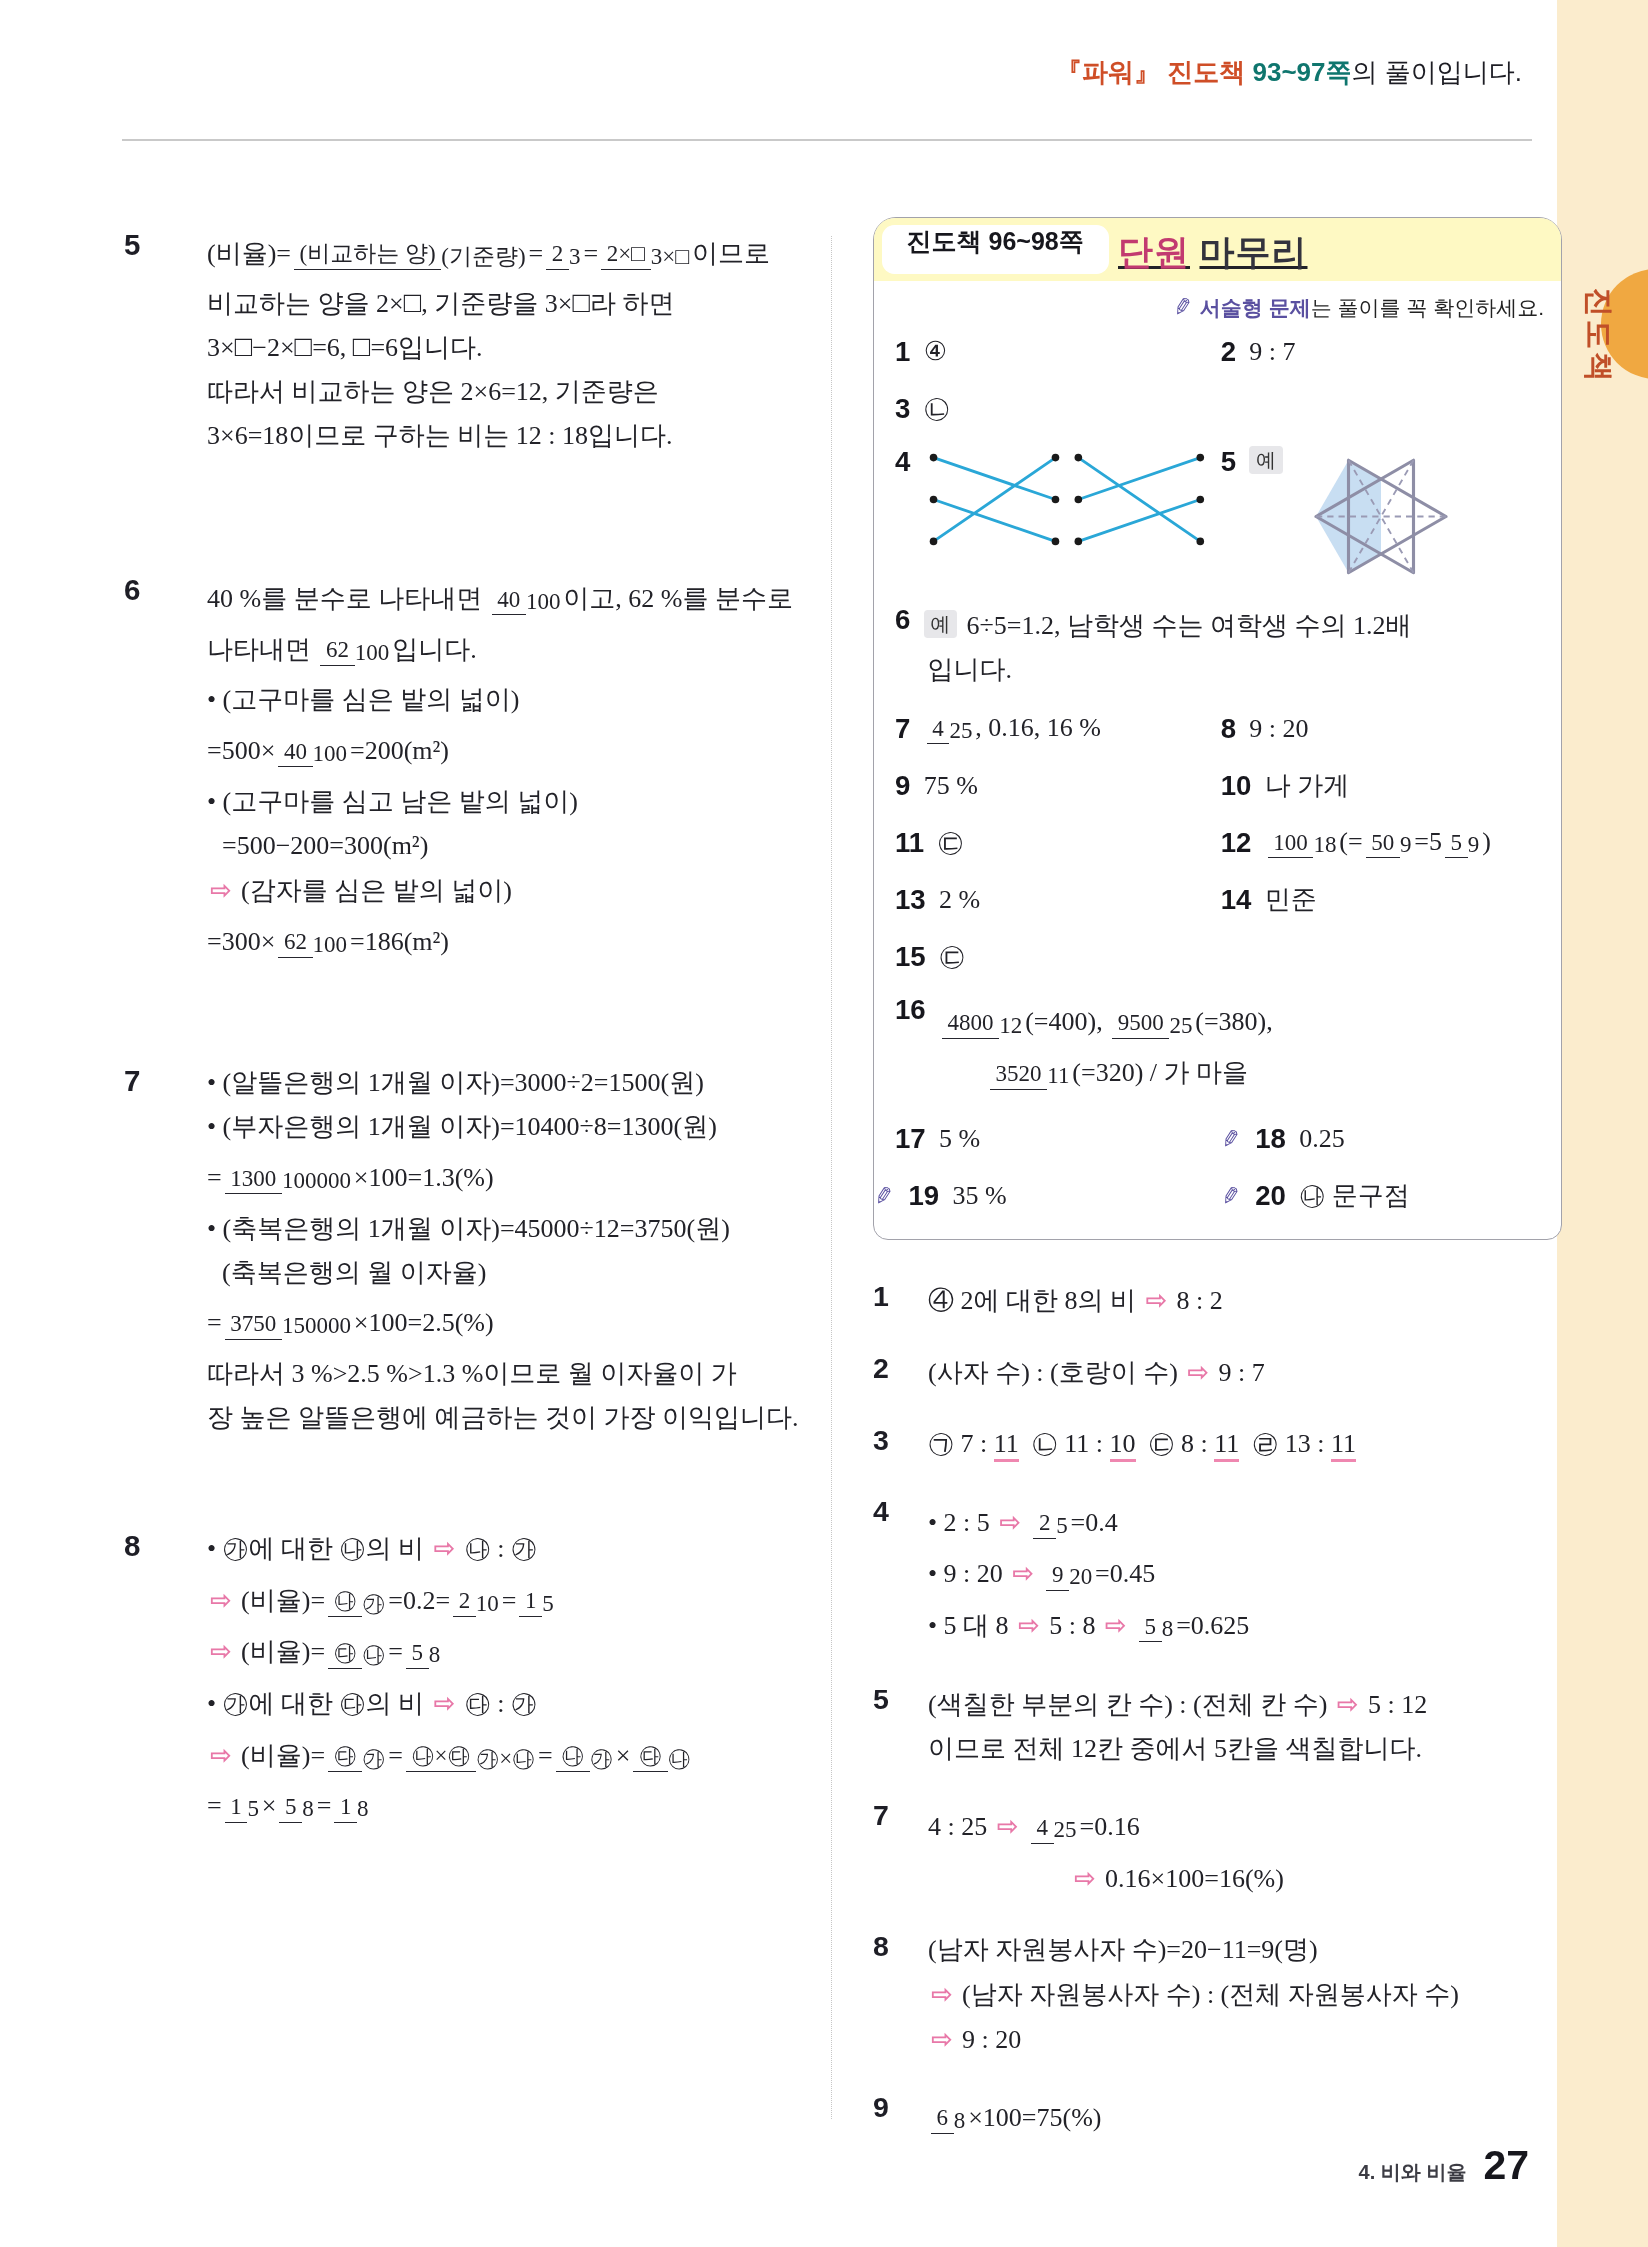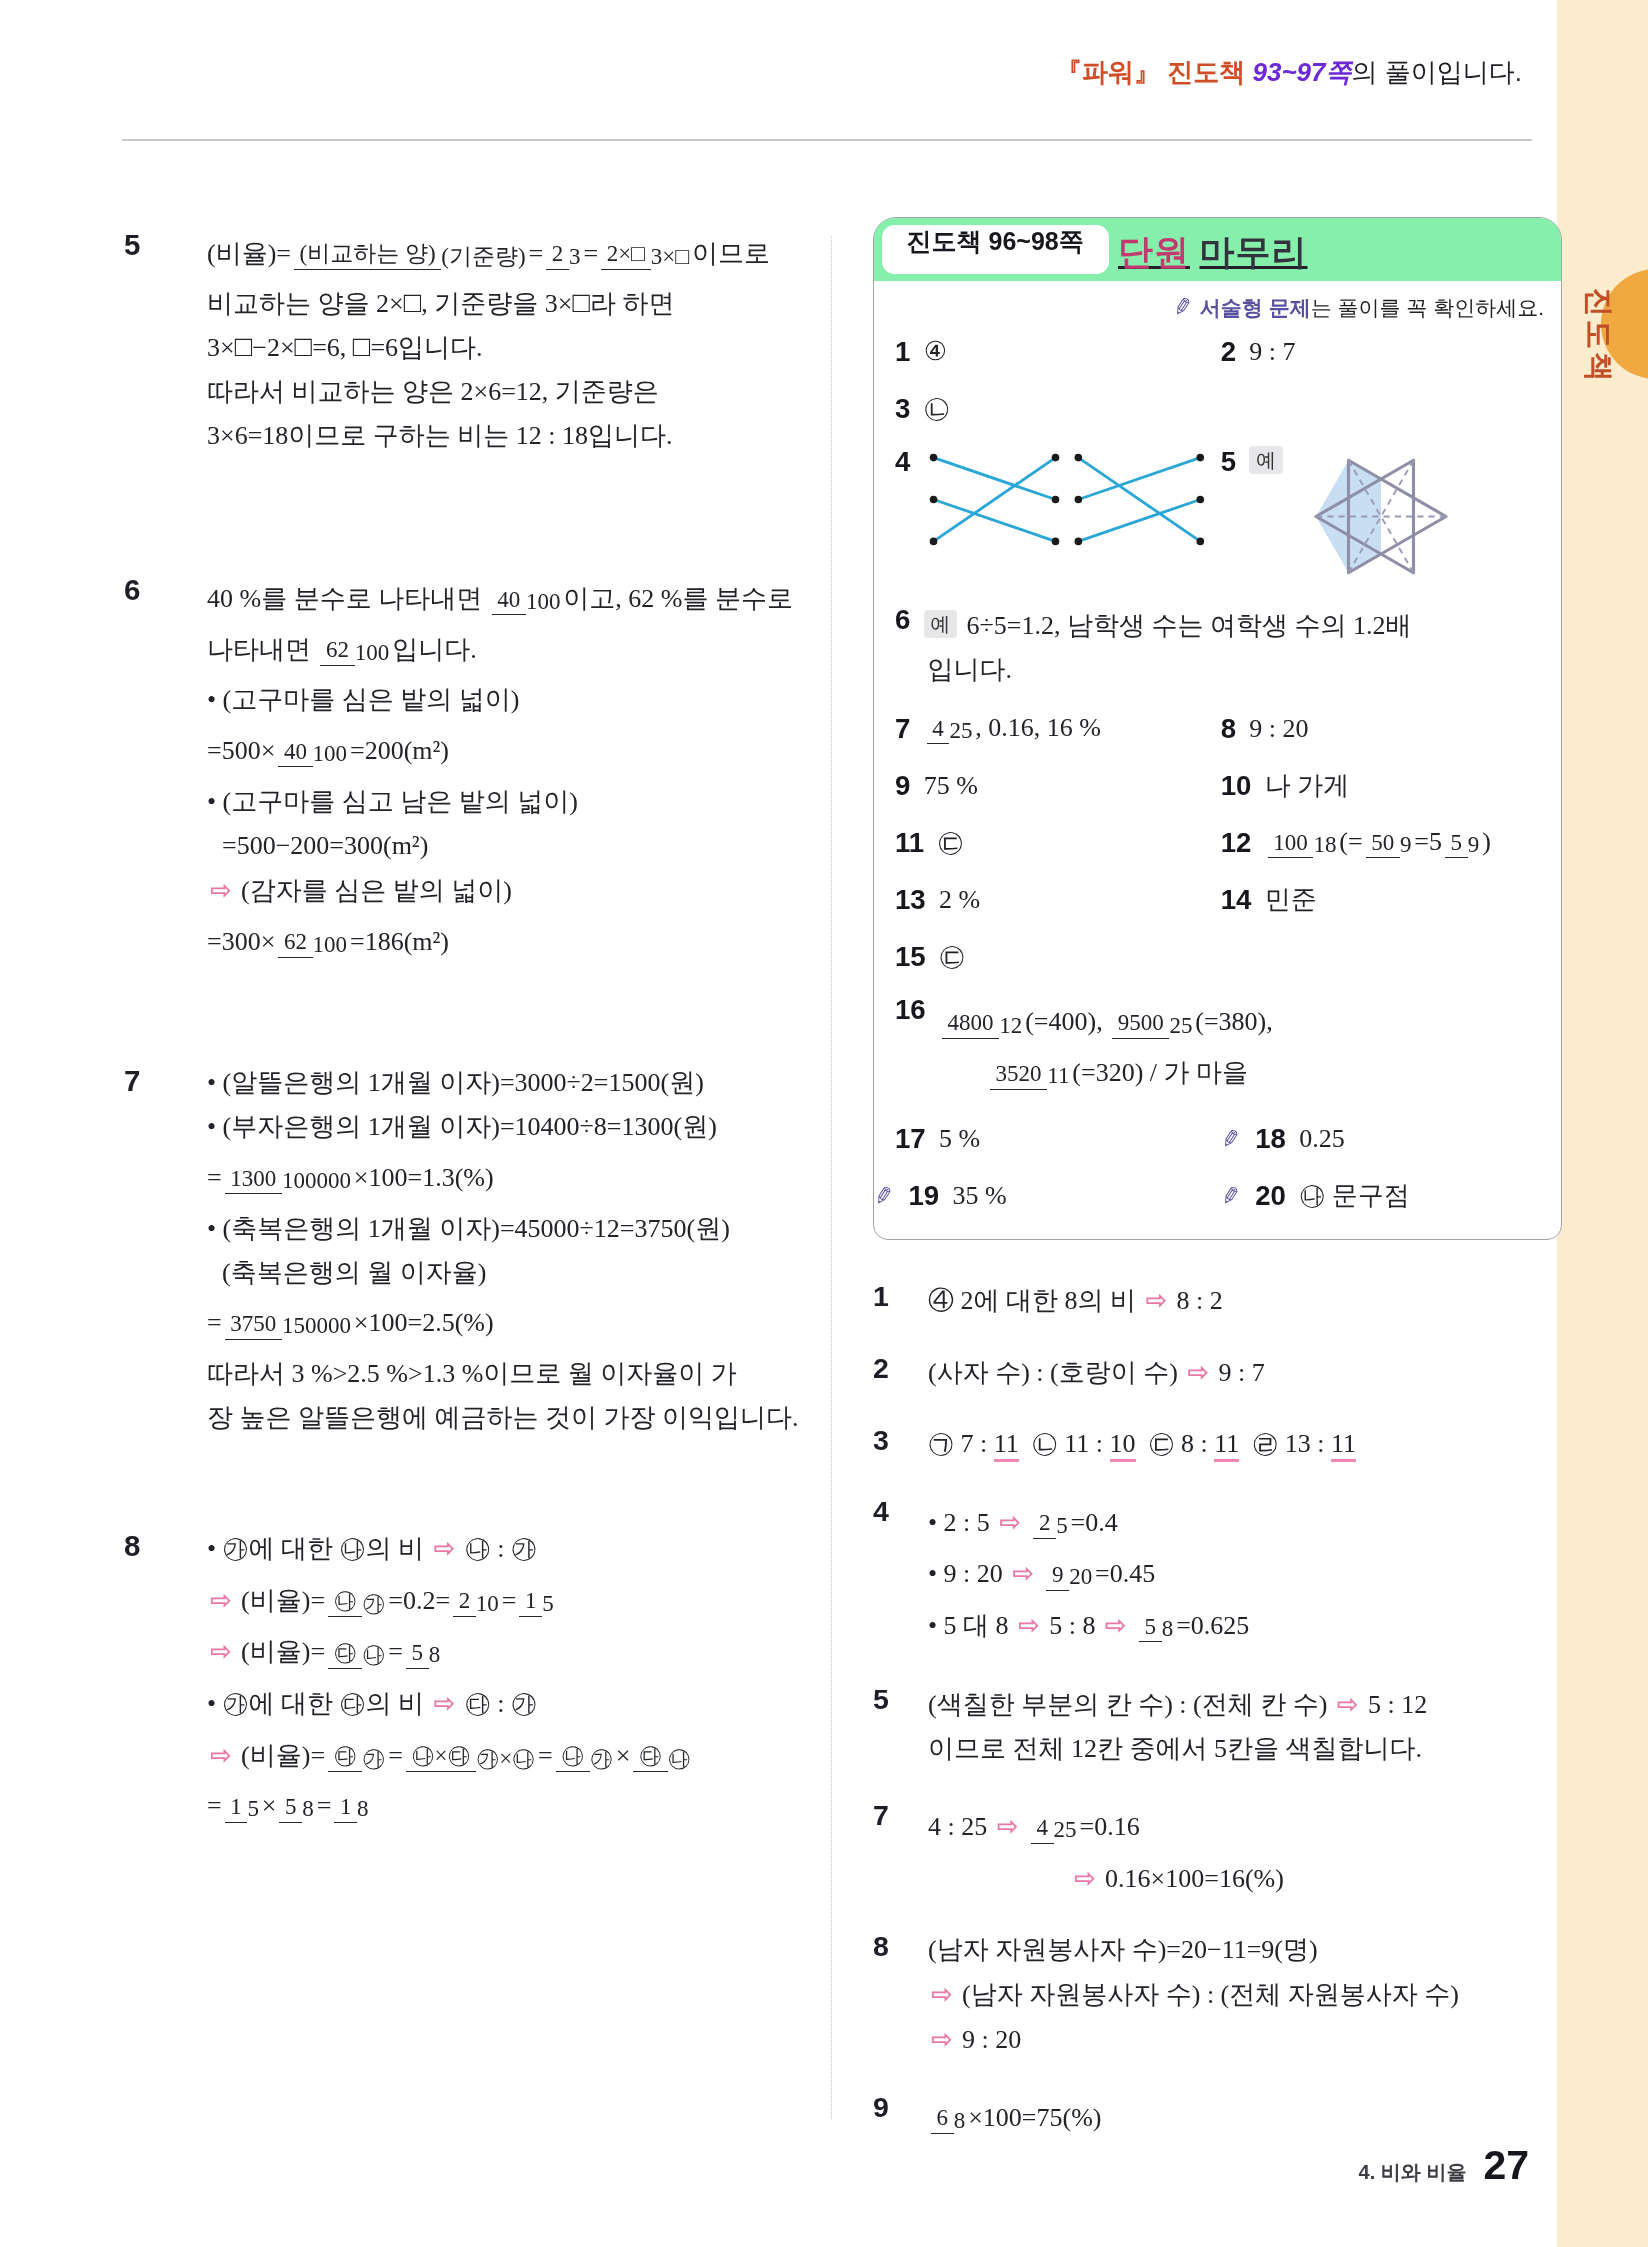--- a/index.html
+++ b/index.html
@@ -11,21 +11,21 @@
   .band-circle { position:absolute; right:-63px; top:269px; width:110px; height:110px; border-radius:50%; background:#f0a841; }
   .band-label-wrap { position:absolute; left:1550px; top:283px; width:95px; height:105px;
                      display:flex; align-items:center; justify-content:center; }
   .band-label { transform:rotate(90deg); font:700 29.5px "Liberation Sans","DejaVu Sans",sans-serif;
                 color:#c04f28; letter-spacing:2.9px; white-space:nowrap; }
 
   
   .header { position:absolute; top:55px; right:126px; font-family:"Liberation Sans","DejaVu Sans",sans-serif;
             font-size:26px; white-space:nowrap; }
   .header .brand { color:#cf4e27; font-weight:700; }
-  .header .pages { color:#6d28d9; font-weight:700;font-style:italic; }
+  .header .pages { color:#0f766e; font-weight:700; }
   .header .suffix { color:#1d1d24; }
   .hrule { position:absolute; top:139px; left:122px; width:1410px; height:1.9px; background:#c9c9c9; }
 
   
   .divider { position:absolute; left:831px; top:236px; height:1883px; border-left:1.9px dotted #c6c6c6; }
 
   
   .mline { font-size:26px; line-height:44px; white-space:pre-wrap; }
   .frac { display:inline-flex; flex-direction:row; align-items:center; vertical-align:middle;
           margin:0 2.9px; line-height:1.12; font-size:23px; text-align:right; }
@@ -49,21 +49,21 @@
   
   .col-left { position:absolute; left:124px; top:143px; width:679px; }
   .prob { display:flex; }
   .pno { flex:none; width:55px; font:700 29.5px "Liberation Sans","DejaVu Sans",sans-serif; color:#1e1e26; padding-top:2.9px; }
   .plines { flex:1;margin-left:28px; }
   .p5 { margin-top:82px; } .p6 { margin-top:112px; } .p7 { margin-top:91px; } .p8 { margin-top:86px; }
 
   
   .col-right { position:absolute; left:873px; top:217px; width:689px; }
   .abox { position:relative; border:1.9px solid #a2a2ab; border-radius:23px 23px 15px 15px; background:#fff; }
-  .abar { position:relative; height:63px; background:#86efac; border-radius:21px 21px 0 0; }
+  .abar { position:relative; height:63px; background:#fef9c3; border-radius:21px 21px 0 0; }
   .atab { position:absolute; left:7.6px; top:6.7px; height:49px; line-height:49px; background:#fff;
           border-radius:12.4px; padding:0 25px; font:700 25px "Liberation Sans","DejaVu Sans",sans-serif; color:#17171d; }
   .atitle { position:absolute; left:244px; top:10.5px; font:800 35px "Liberation Sans","DejaVu Sans",sans-serif; letter-spacing:1px;text-decoration:underline; }
   .atitle .accent { color:#c23a70; margin-right:9.5px; }
   .atitle .rest { color:#33333d; }
   .note { text-align:right; padding:13.3px 17px 1.9px 0; font-size:21px; font-family:"Liberation Sans","DejaVu Sans",sans-serif; }
   .note .naccent { color:#5a50a0; font-weight:700; }
   .note .nrest { color:#222; }
   .agrid { padding:7.6px 13.3px 23px 21px; display:grid; grid-template-columns:320px 1fr;
            row-gap:17px; column-gap:5.7px; align-items:start; }

